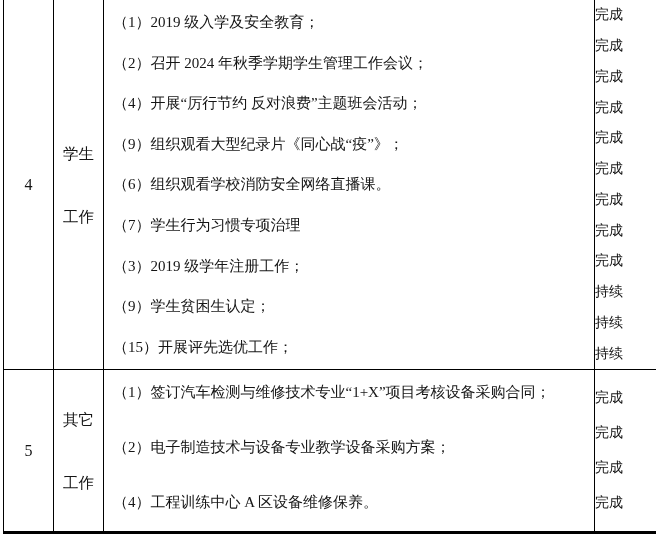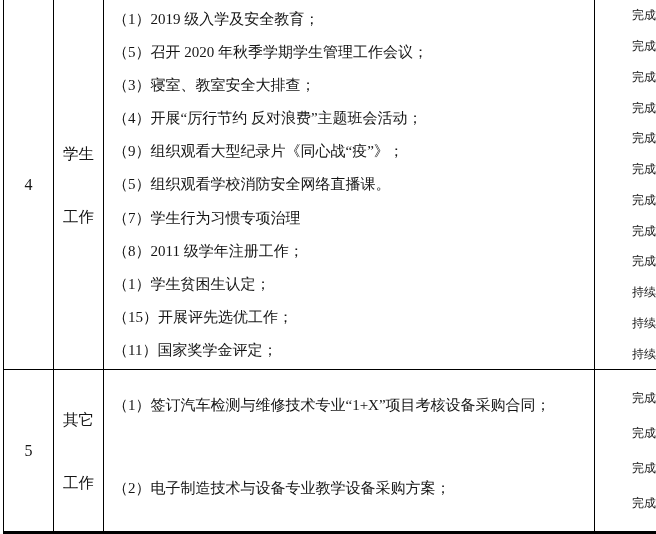--- a/index.html
+++ b/index.html
@@ -46,52 +46,50 @@
     font-size: 15px;
   }
   .row-5 .cell-tasks { padding-top: 4px; padding-bottom: 12px; gap: 20px; }
   .task { line-height: 20px; }
   .row-5 .task { line-height: 30px; }
   .cell-status {
     width: 61px;
     border-right: none;
     display: flex; flex-direction: column;
     justify-content: space-around;
-    align-items: flex-end;
-    font-size: 12px;
+    align-items: flex-start;
+    font-size: 14px;
   }
   .row-5 .cell-status { padding: 10px 0; }
   .status-line { line-height: 16px; }
 </style>
 </head>
 <body>
 
 <div class="screen">
   <div class="table">
 
     <div class="row row-4">
       <div class="cell cell-num">
         <span>4</span>
       </div>
       <div class="cell cell-cat">
         <div>学生</div>
         <div>工作</div>
       </div>
       <div class="cell cell-tasks">
         <div class="task">（1）2019 级入学及安全教育；</div>
-        <div class="task">（5）召开 2020 年秋季学期学生管理工作会议；</div>
-        <div class="task">（3）寝室、教室安全大排查；</div>
+        <div class="task">（2）召开 2024 年秋季学期学生管理工作会议；</div>
         <div class="task">（4）开展“厉行节约 反对浪费”主题班会活动；</div>
         <div class="task">（9）组织观看大型纪录片《同心战“疫”》；</div>
-        <div class="task">（5）组织观看学校消防安全网络直播课。</div>
+        <div class="task">（6）组织观看学校消防安全网络直播课。</div>
         <div class="task">（7）学生行为习惯专项治理</div>
-        <div class="task">（8）2011 级学年注册工作；</div>
-        <div class="task">（1）学生贫困生认定；</div>
+        <div class="task">（3）2019 级学年注册工作；</div>
+        <div class="task">（9）学生贫困生认定；</div>
         <div class="task">（15）开展评先选优工作；</div>
-        <div class="task">（11）国家奖学金评定；</div>
       </div>
       <div class="cell cell-status">
         <div class="status-line">完成</div>
         <div class="status-line">完成</div>
         <div class="status-line">完成</div>
         <div class="status-line">完成</div>
         <div class="status-line">完成</div>
         <div class="status-line">完成</div>
         <div class="status-line">完成</div>
         <div class="status-line">完成</div>
@@ -106,20 +104,21 @@
       <div class="cell cell-num">
         <span>5</span>
       </div>
       <div class="cell cell-cat">
         <div>其它</div>
         <div>工作</div>
       </div>
       <div class="cell cell-tasks">
         <div class="task">（1）签订汽车检测与维修技术专业“1+X”项目考核设备采购合同；</div>
         <div class="task">（2）电子制造技术与设备专业教学设备采购方案；</div>
+        <div class="task">（4）工程训练中心 A 区设备维修保养。</div>
       </div>
       <div class="cell cell-status">
         <div class="status-line">完成</div>
         <div class="status-line">完成</div>
         <div class="status-line">完成</div>
         <div class="status-line">完成</div>
       </div>
     </div>
 
   </div>

